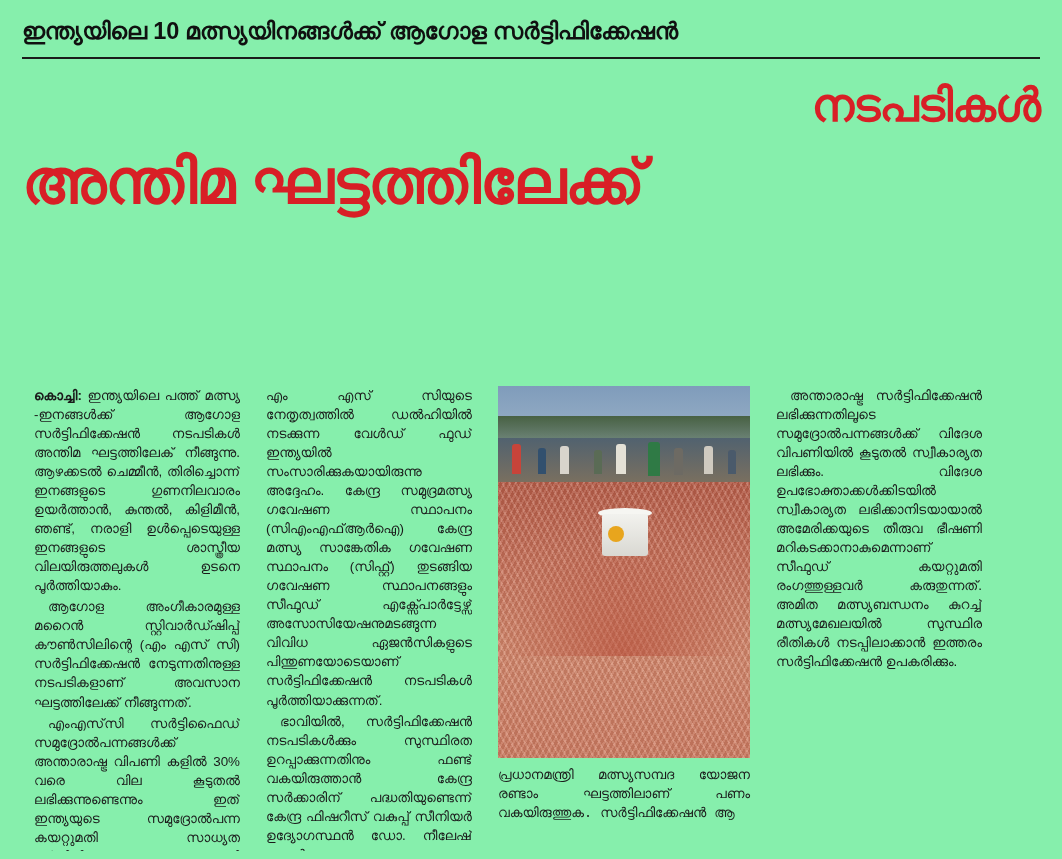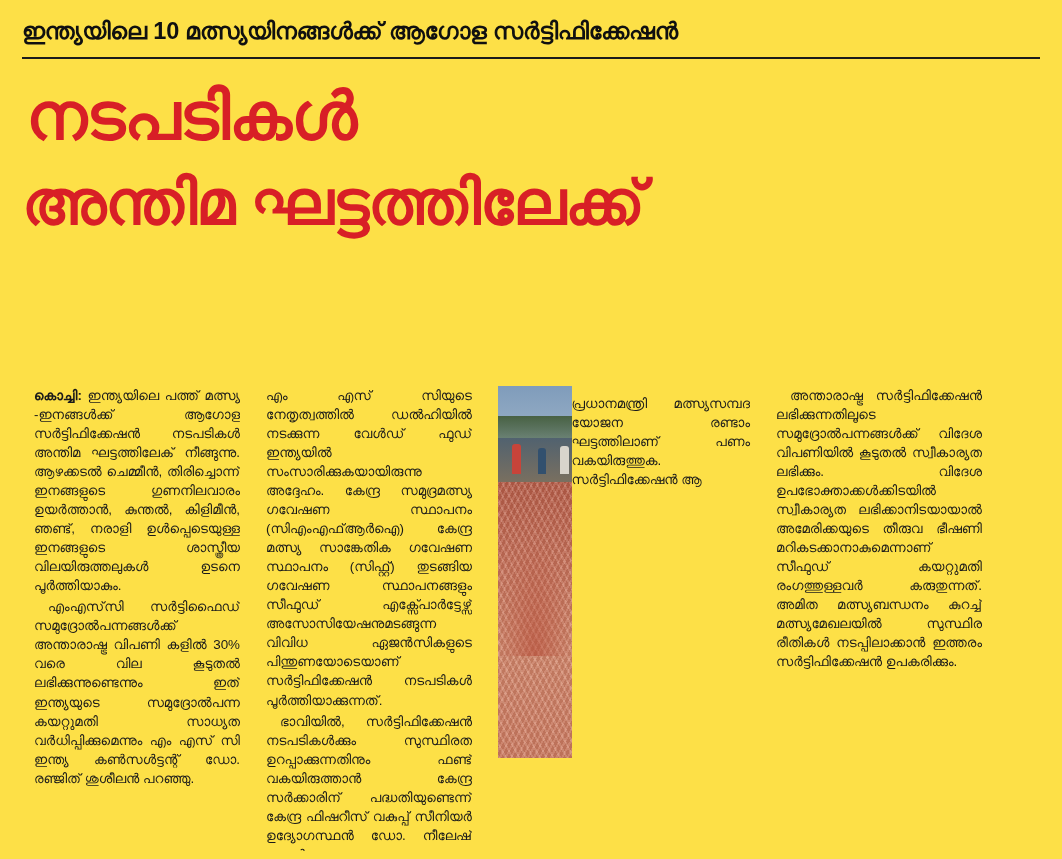--- a/index.html
+++ b/index.html
@@ -11,21 +11,21 @@
     width: 1062px;
     height: 859px;
     overflow: hidden;
     font-family: "Liberation Sans", sans-serif;
     color: #111111;
   }
   .page {
     position: relative;
     width: 1062px;
     height: 859px;
-    background: #fde047;
+    background: #86efac;
     box-sizing: border-box;
     padding: 18px 22px 6px 22px;
   }
 
   
   .kicker {
     font-family: "Liberation Sans", sans-serif;
     font-weight: bold;
     font-size: 23.5px;
     line-height: 1.15;
@@ -38,24 +38,25 @@
     border-top: 2px solid #1b1b1b;
     width: 100%;
   }
   .headline {
     color: #d81f26;
     font-family: "Liberation Sans", sans-serif;
     font-weight: bold;
     letter-spacing: -1px;
   }
   .headline-l1 {
-    font-size: 66px;
+    font-size: 46px;
     line-height: 1.08;
     margin-top: 22px;
     padding-left: 4px;
+    text-align: right;
   }
   .headline-l2 {
     font-size: 62px;
     line-height: 1.08;
     margin-top: 18px;
     text-align: left;
     padding-right: 6px;
   }
 
   
@@ -87,21 +88,22 @@
   }
   .lead-city {
     font-weight: bold;
   }
 
   
   .col-photo {
     width: 252px;
     flex: 0 0 252px;
     display: flex;
-    flex-direction: row;
+    flex-direction: column;
+    font-family: Liberation Mono, monospace;
   }
   .photo {
     width: 252px;
     height: 372px;
     background: linear-gradient(#6d8fb4 0%, #8fa8c4 16%, #b9a089 24%, #c0705c 34%, #c4705a 55%, #cf8a72 75%, #d89c84 100%);
     position: relative;
     overflow: hidden;
     border: 0;
   }
   
@@ -166,20 +168,21 @@
 
   <div class="headline headline-l1">നടപടികൾ</div>
   <div class="headline headline-l2">അന്തിമ ഘട്ടത്തിലേക്ക്</div>
 
   <div class="body-area">
 
     <div class="col">
       <p>
         <span class="lead-city">കൊച്ചി:</span><span> ഇന്ത്യയിലെ പത്ത് മത്സ്യ -ഇനങ്ങൾക്ക് ആഗോള സർട്ടിഫിക്കേഷൻ നടപടികൾ അന്തിമ ഘട്ടത്തിലേക് നീങ്ങുന്നു. ആഴക്കടൽ ചെമ്മീൻ, തിരിച്ചൊന്ന് ഇനങ്ങളുടെ ഗുണനിലവാരം ഉയർത്താൻ, കുന്തൽ, കിളിമീൻ, ഞണ്ട്, നരാളി ഉൾപ്പെടെയുള്ള ഇനങ്ങളുടെ ശാസ്ത്രീയ വിലയിരുത്തലുകൾ ഉടനെ പൂർത്തിയാകും.</span>
       </p>
+      <p class="ind">ആഗോള അംഗീകാരമുള്ള മറൈൻ സ്റ്റിവാർഡ്ഷിപ്പ് കൗൺസിലിന്റെ (എം എസ് സി) സർട്ടിഫിക്കേഷൻ നേടുന്നതിനുള്ള നടപടികളാണ് അവസാന ഘട്ടത്തിലേക്ക് നീങ്ങുന്നത്.</p>
       <p class="ind">എംഎസ്‌സി സർട്ടിഫൈഡ് സമുദ്രോൽപന്നങ്ങൾക്ക് അന്താരാഷ്ട്ര വിപണി കളിൽ 30% വരെ വില കൂടുതൽ ലഭിക്കുന്നുണ്ടെന്നും ഇത് ഇന്ത്യയുടെ സമുദ്രോൽപന്ന കയറ്റുമതി സാധ്യത വർധിപ്പിക്കുമെന്നും എം എസ് സി ഇന്ത്യ കൺസൾട്ടന്റ് ഡോ. രഞ്ജിത് ശുശീലൻ പറഞ്ഞു.</p>
     </div>
 
     <div class="col">
       <p>എം എസ് സിയുടെ നേതൃത്വത്തിൽ ഡൽഹിയിൽ നടക്കുന്ന വേൾഡ് ഫുഡ് ഇന്ത്യയിൽ സംസാരിക്കുകയായിരുന്നു അദ്ദേഹം. കേന്ദ്ര സമുദ്രമത്സ്യ ഗവേഷണ സ്ഥാപനം (സിഎംഎഫ്ആർഐ) കേന്ദ്ര മത്സ്യ സാങ്കേതിക ഗവേഷണ സ്ഥാപനം (സിഫ്റ്റ്) തുടങ്ങിയ ഗവേഷണ സ്ഥാപനങ്ങളും സീഫുഡ് എക്സ്പോർട്ടേഴ്സ് അസോസിയേഷനുമടങ്ങുന്ന വിവിധ ഏജൻസികളുടെ പിന്തുണയോടെയാണ് സർട്ടിഫിക്കേഷൻ നടപടികൾ പൂർത്തിയാക്കുന്നത്.</p>
       <p class="ind">ഭാവിയിൽ, സർട്ടിഫിക്കേഷൻ നടപടികൾക്കും സുസ്ഥിരത ഉറപ്പാക്കുന്നതിനും ഫണ്ട് വകയിരുത്താൻ കേന്ദ്ര സർക്കാരിന് പദ്ധതിയുണ്ടെന്ന് കേന്ദ്ര ഫിഷറീസ് വകുപ്പ് സീനിയർ ഉദ്യോഗസ്ഥൻ ഡോ. നീലേഷ് പവാർ പറഞ്ഞു.</p>
     </div>
 
     <div class="col-photo">
       <div class="photo">

